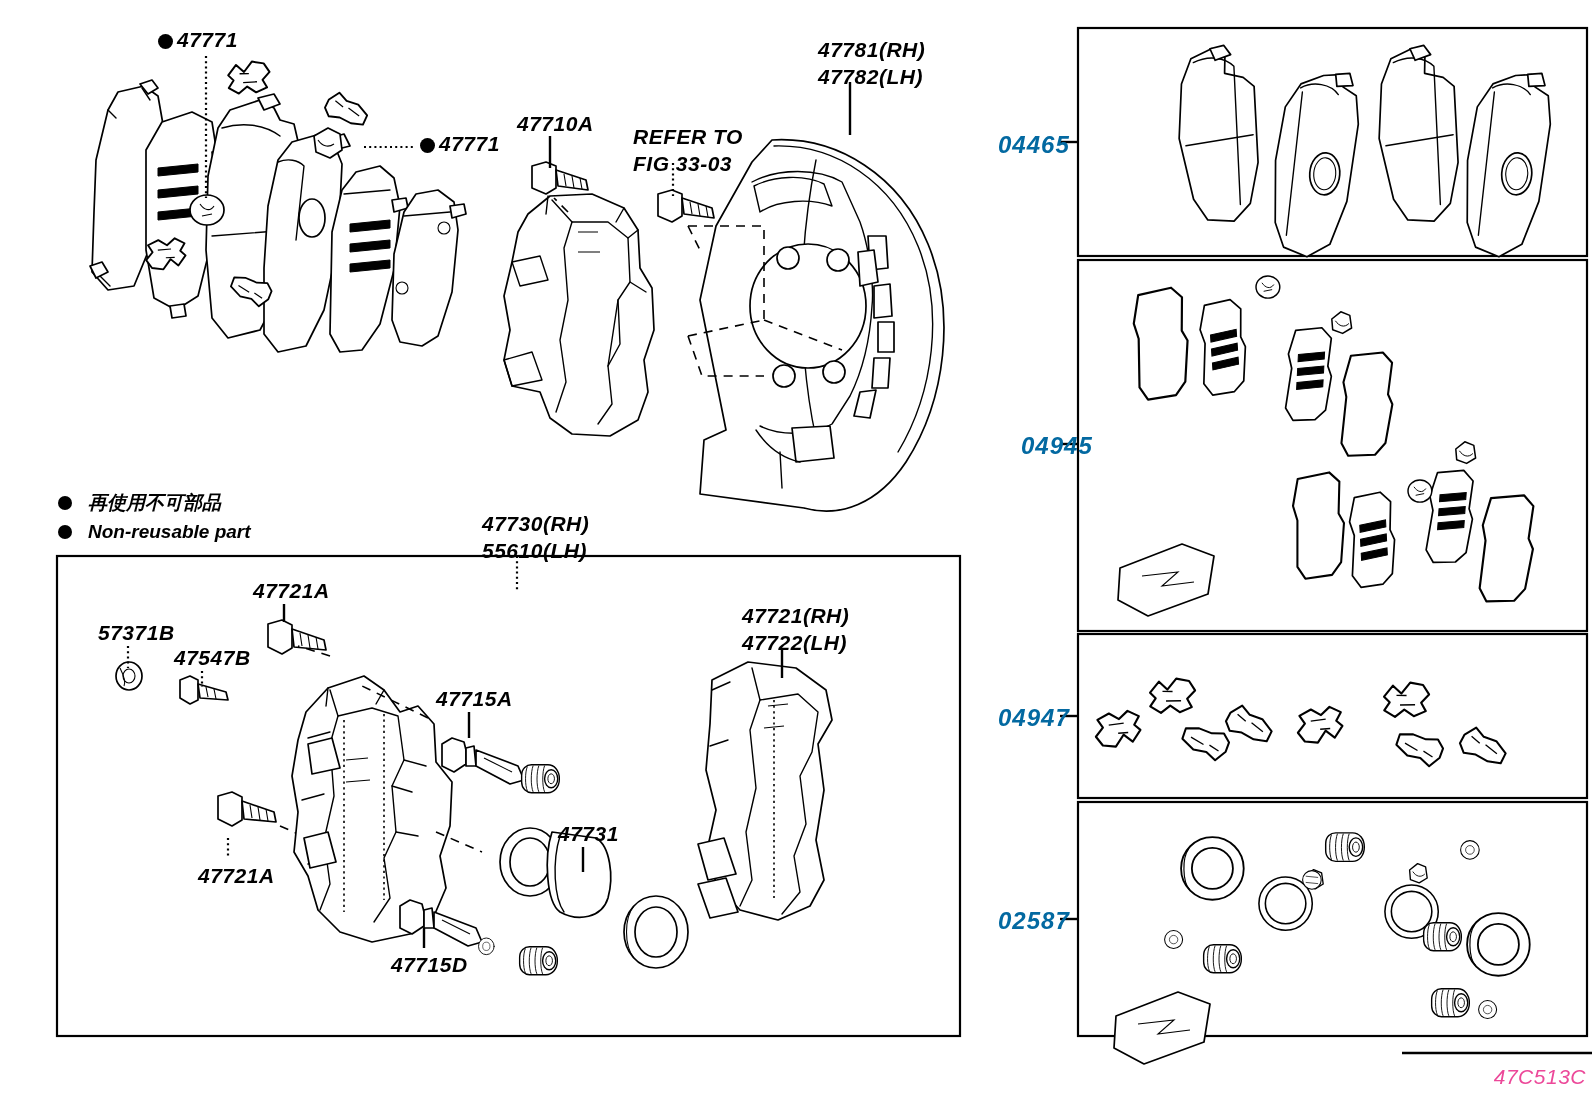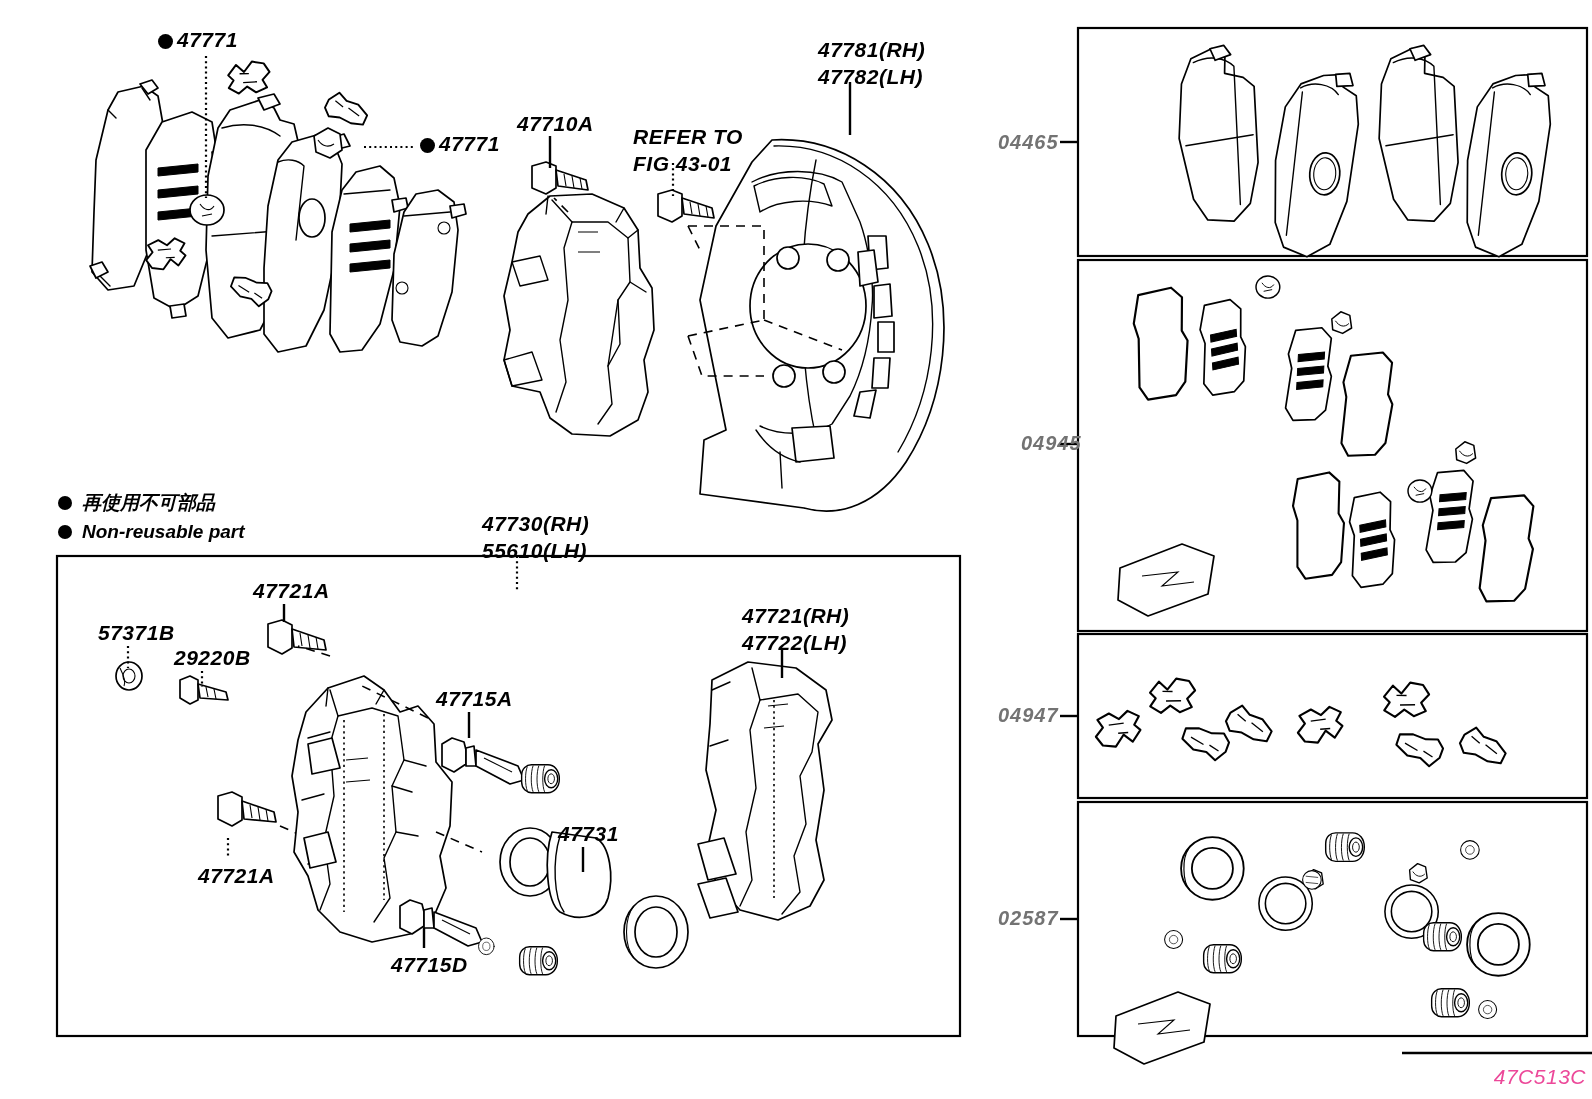--- a/index.html
+++ b/index.html
@@ -19,28 +19,28 @@
     font-size:21px;
     letter-spacing:0.5px;
     white-space:pre;
     line-height:25px;
     color:#000;
   }
   .lbl.two{line-height:27px;margin-top:8px;}
   .kit{
     position:absolute;
     font-family:"Liberation Sans", sans-serif;
-    font-weight:bold;font-size:20px;letter-spacing:1px;color:#737373;
+    font-weight:bold;font-size:24px;letter-spacing:1px;color:#0369a1;
     white-space:pre;
   }
   .legend{
     position:absolute;left:46px;top:488px;
     font-weight:bold;font-size:19px;line-height:29px;color:#000;
   }
-  .legend .row{display:flex;align-items:center;gap:10px;white-space:pre;}
+  .legend .row{display:flex;align-items:center;gap:16px;white-space:pre;}
   .legend .dot{
     width:14px;height:14px;border-radius:50%;background:#000;display:inline-block;flex:0 0 auto;
   }
   .legend .jp{font-family:"DejaVu Sans", sans-serif;font-weight:bold;font-size:19px;}
   .bullet{
     position:absolute;width:15px;height:15px;border-radius:50%;background:#000;
   }
   .figcode{
     position:absolute;right:18px;bottom:10px;
     font-weight:normal;font-size:21px;letter-spacing:0.5px;color:#ec4899;
@@ -517,30 +517,30 @@
 
   <div class="bullet" style="left:146px;top:34px;"></div>
   <div class="lbl" style="left:165px;top:27px;">47771</div>
 
   <div class="bullet" style="left:408px;top:138px;"></div>
   <div class="lbl" style="left:427px;top:131px;">47771</div>
 
   <div class="lbl" style="left:505px;top:111px;">47710A</div>
 
   <div class="lbl two" style="left:621px;top:115px;">REFER TO
-FIG 43-01</div>
+FIG 33-03</div>
 
   <div class="lbl two" style="left:806px;top:28px;">47781(RH)
 47782(LH)</div>
 
   <div class="lbl two" style="left:470px;top:502px;">47730(RH)
 55610(LH)</div>
 
   <div class="lbl" style="left:86px;top:620px;">57371B</div>
-  <div class="lbl" style="left:162px;top:645px;">29220B</div>
+  <div class="lbl" style="left:162px;top:645px;">47547B</div>
   <div class="lbl" style="left:241px;top:578px;">47721A</div>
 
   <div class="lbl two" style="left:730px;top:594px;">47721(RH)
 47722(LH)</div>
 
   <div class="lbl" style="left:424px;top:686px;">47715A</div>
   <div class="lbl" style="left:546px;top:821px;">47731</div>
   <div class="lbl" style="left:186px;top:863px;">47721A</div>
   <div class="lbl" style="left:379px;top:952px;">47715D</div>
 

